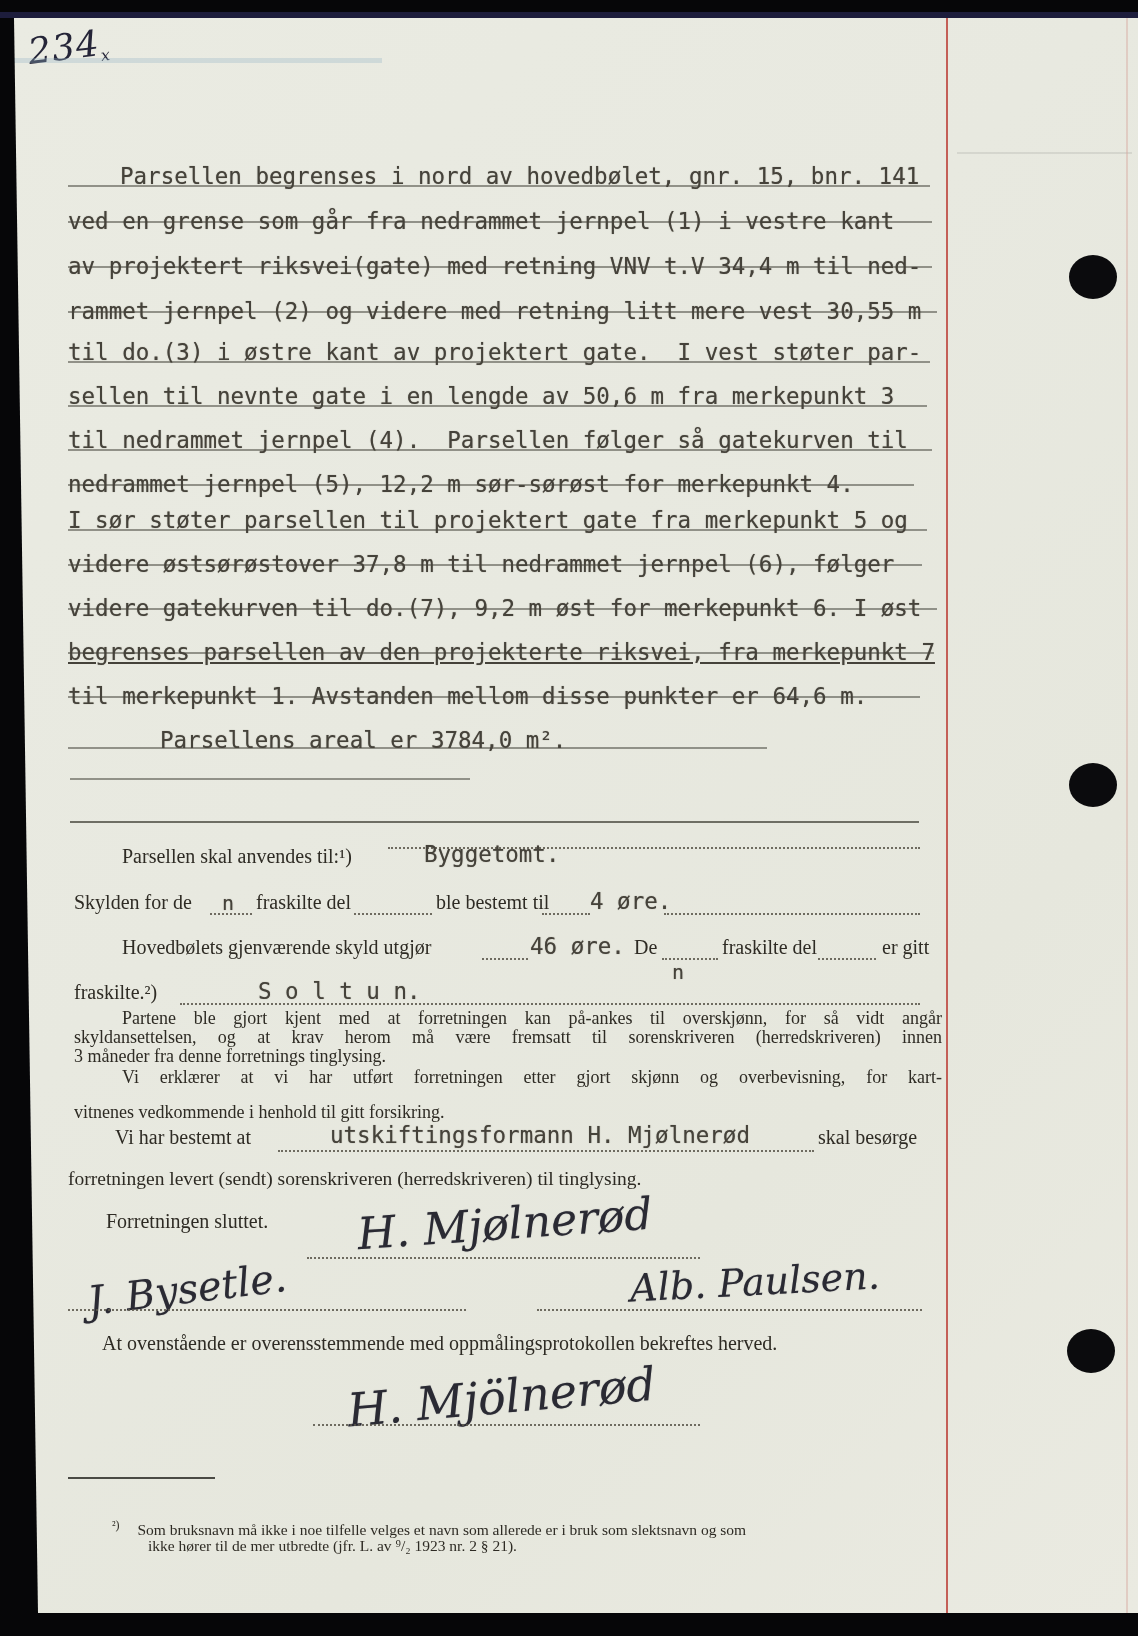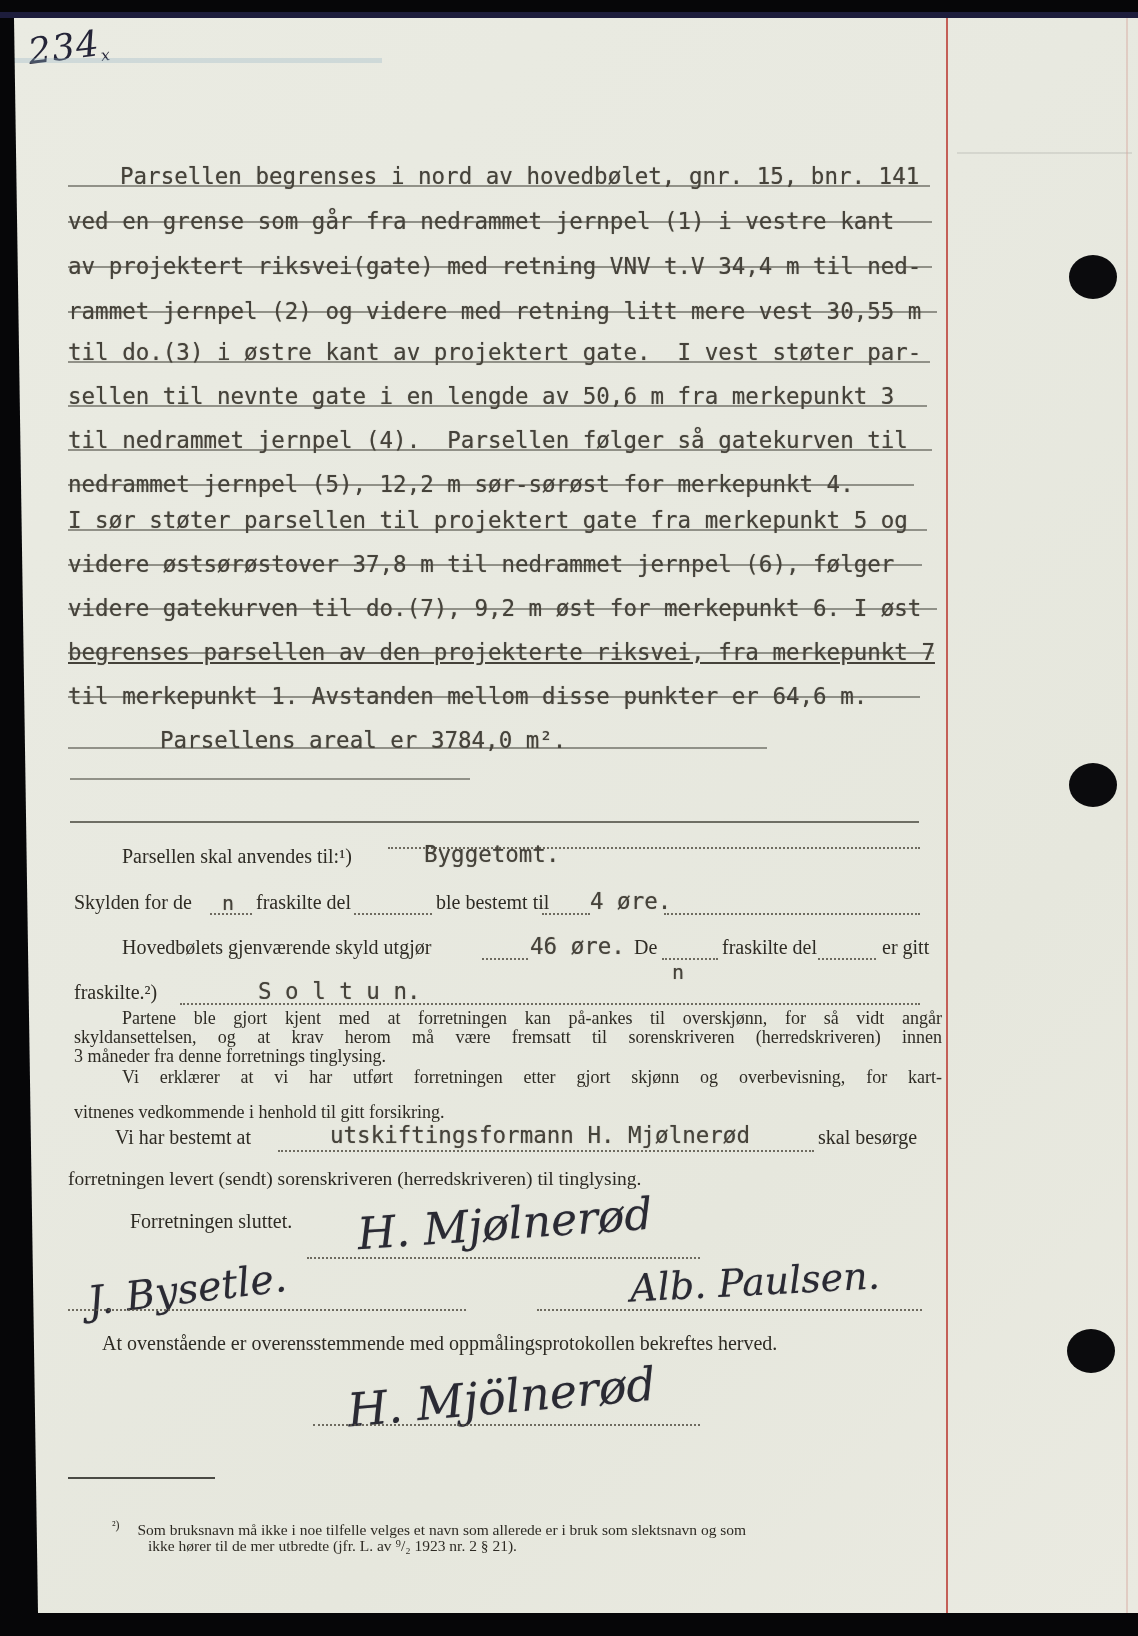--- a/index.html
+++ b/index.html
@@ -115,21 +115,21 @@
 
     <div class="abs para jlast" style="left:62px;top:1050px;width:868px;text-indent:48px;">Vi erklærer at vi har utført forretningen etter gjort skjønn og overbevisning, for kart-</div>
     <div class="abs para" style="left:62px;top:1069px;width:868px;margin-top:16px;">vitnenes vedkommende i henhold til gitt forsikring.</div>
 
     <div class="abs print" style="left:103px;top:1108px;text-align:center;">Vi har bestemt at</div>
     <div class="abs dotted" style="left:266px;top:1132px;width:536px;"></div>
     <div class="abs typed" style="left:318px;top:1104px;">utskiftingsformann H. Mjølnerød</div>
     <div class="abs print" style="left:806px;top:1108px;">skal besørge</div>
 
     <div class="abs print" style="left:56px;top:1150px;font-size:19.5px;">forretningen levert (sendt) sorenskriveren (herredskriveren) til tinglysing.</div>
-    <div class="abs print" style="left:118px;top:1192px;">Forretningen sluttet.</div>
+    <div class="abs print" style="left:94px;top:1192px;">Forretningen sluttet.</div>
 
     <div class="abs sig" style="left:345px;top:1180px;font-size:44px;transform:rotate(-4deg);">H. Mjølnerød</div>
     <div class="abs dotted" style="left:295px;top:1239px;width:393px;"></div>
 
     <div class="abs sig" style="left:75px;top:1248px;font-size:40px;transform:rotate(-7deg);">J. Bysetle.</div>
     <div class="abs dotted" style="left:56px;top:1291px;width:398px;"></div>
     <div class="abs sig" style="left:618px;top:1242px;font-size:38px;transform:rotate(-3deg);">Alb. Paulsen.</div>
     <div class="abs dotted" style="left:525px;top:1291px;width:385px;"></div>
 
     <div class="abs print" style="left:90px;top:1314px;">At ovenstående er overensstemmende med oppmålingsprotokollen bekreftes herved.</div>

